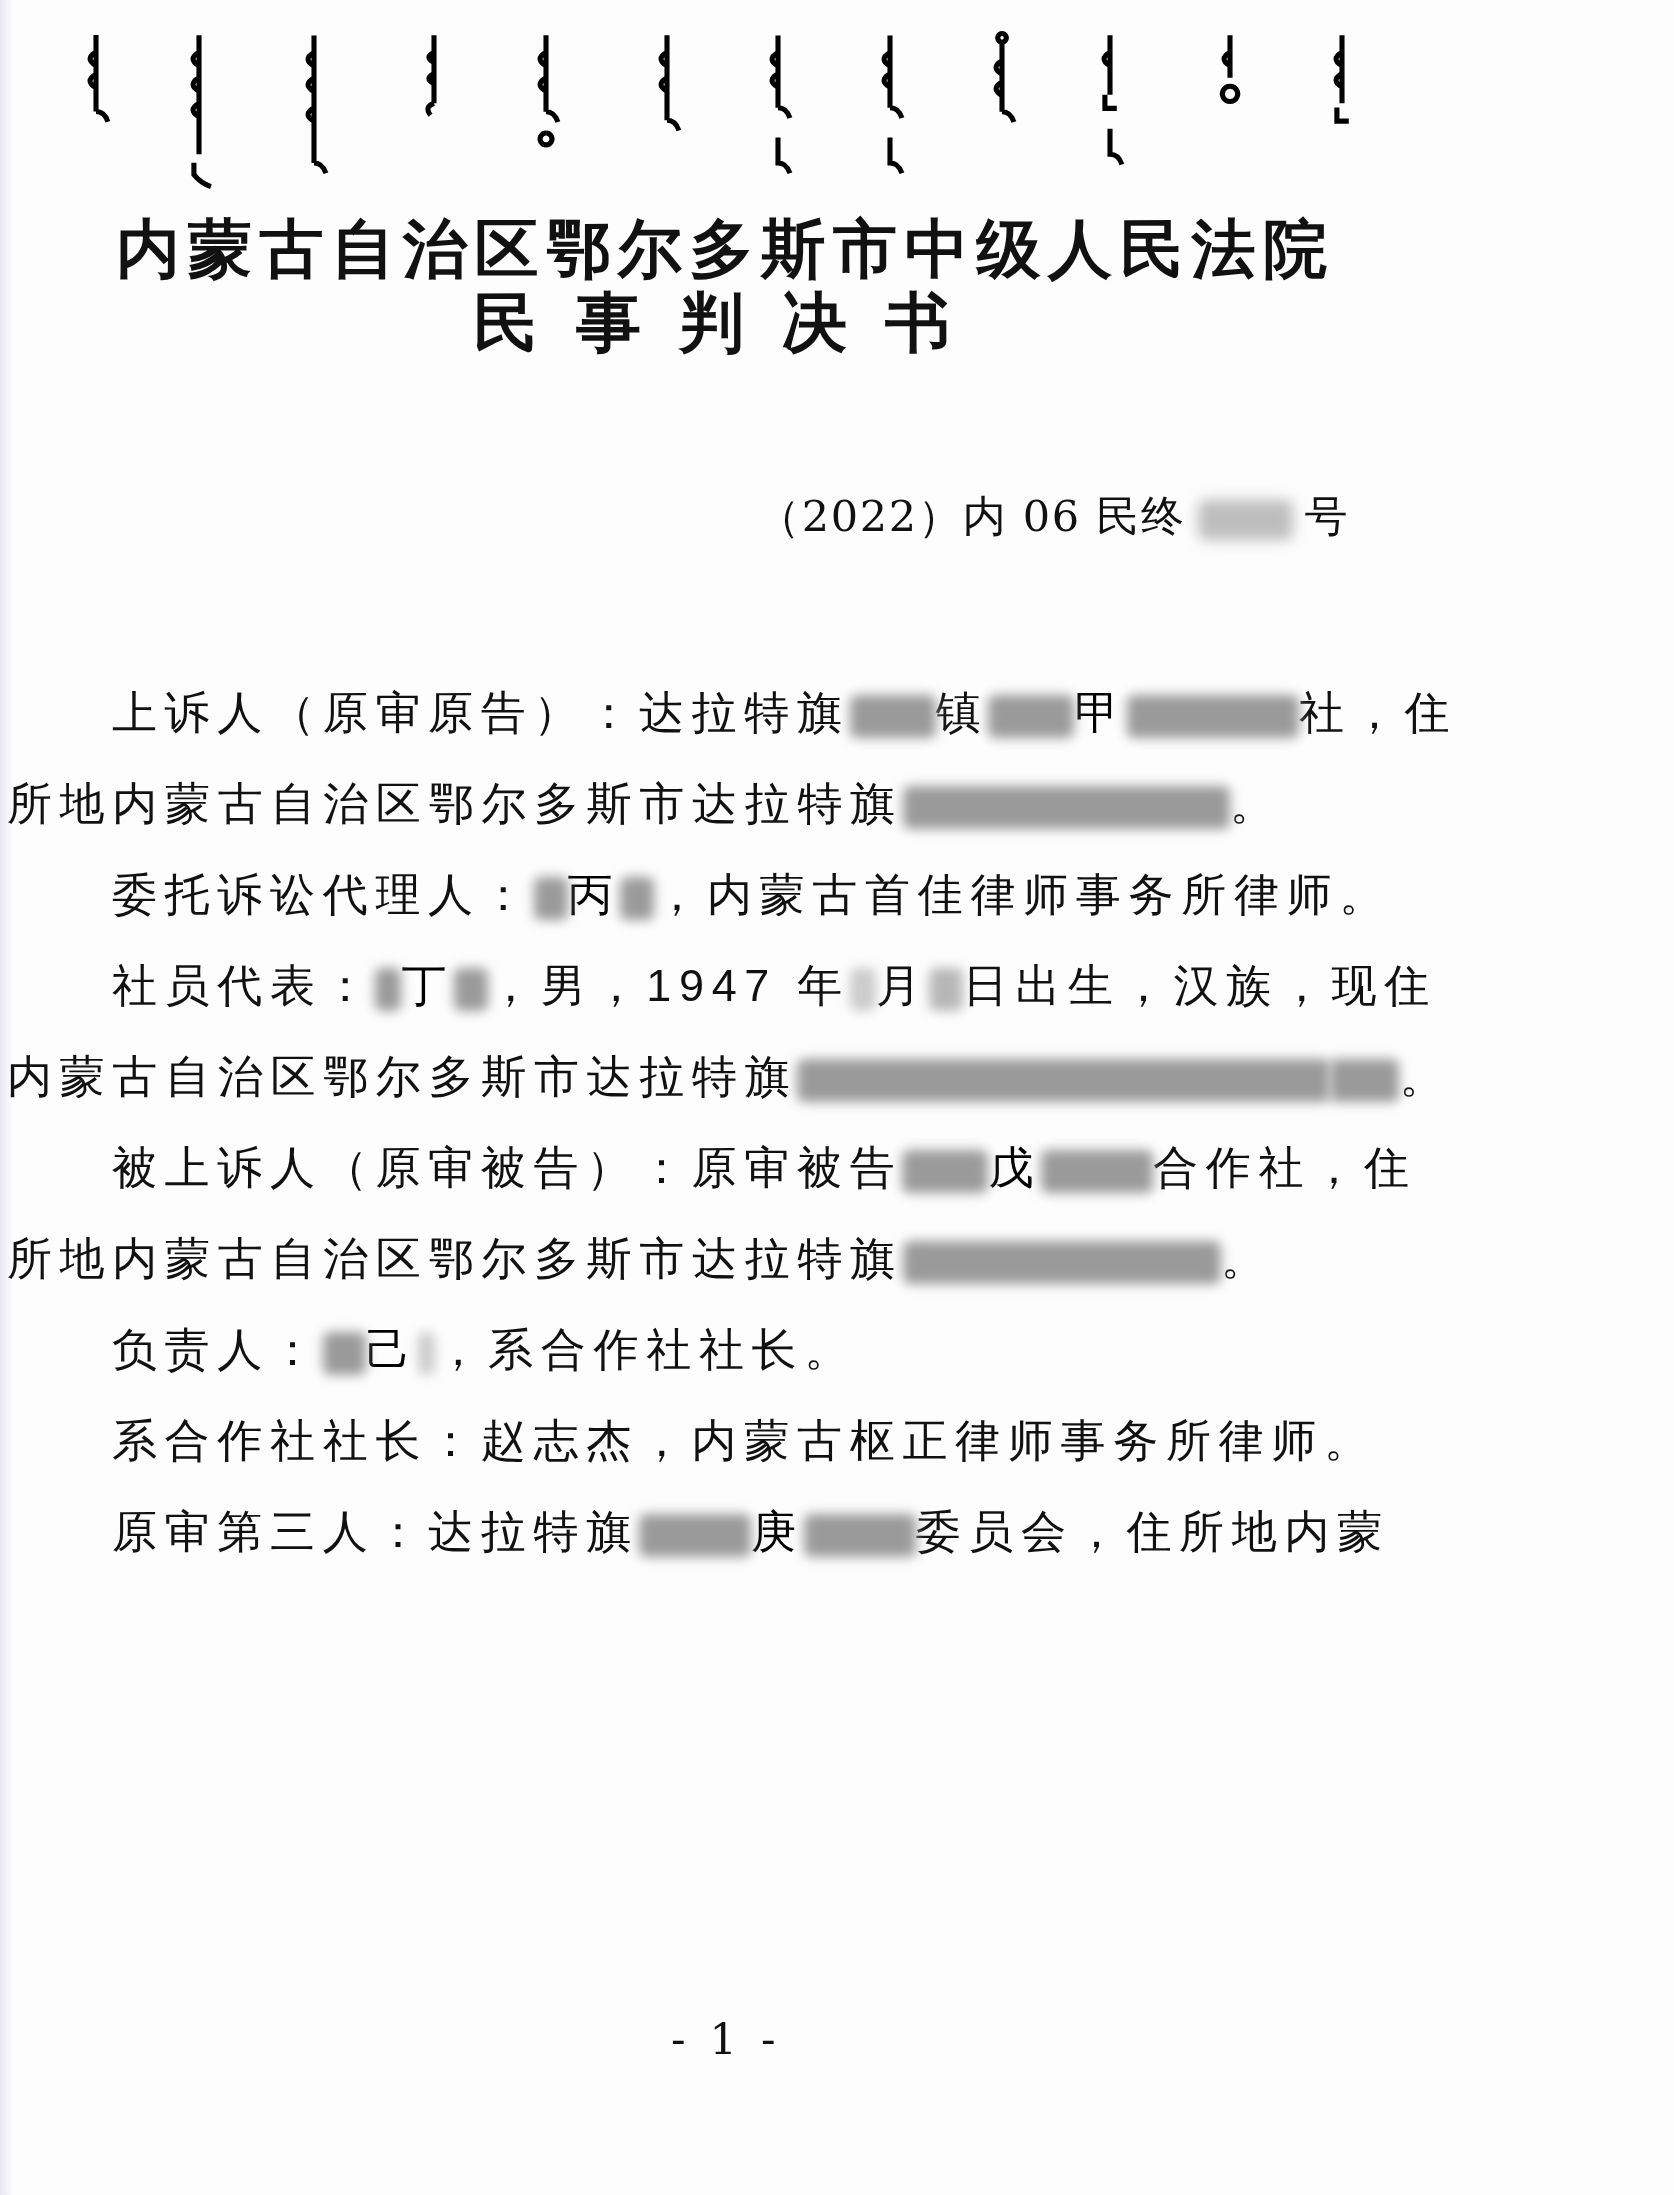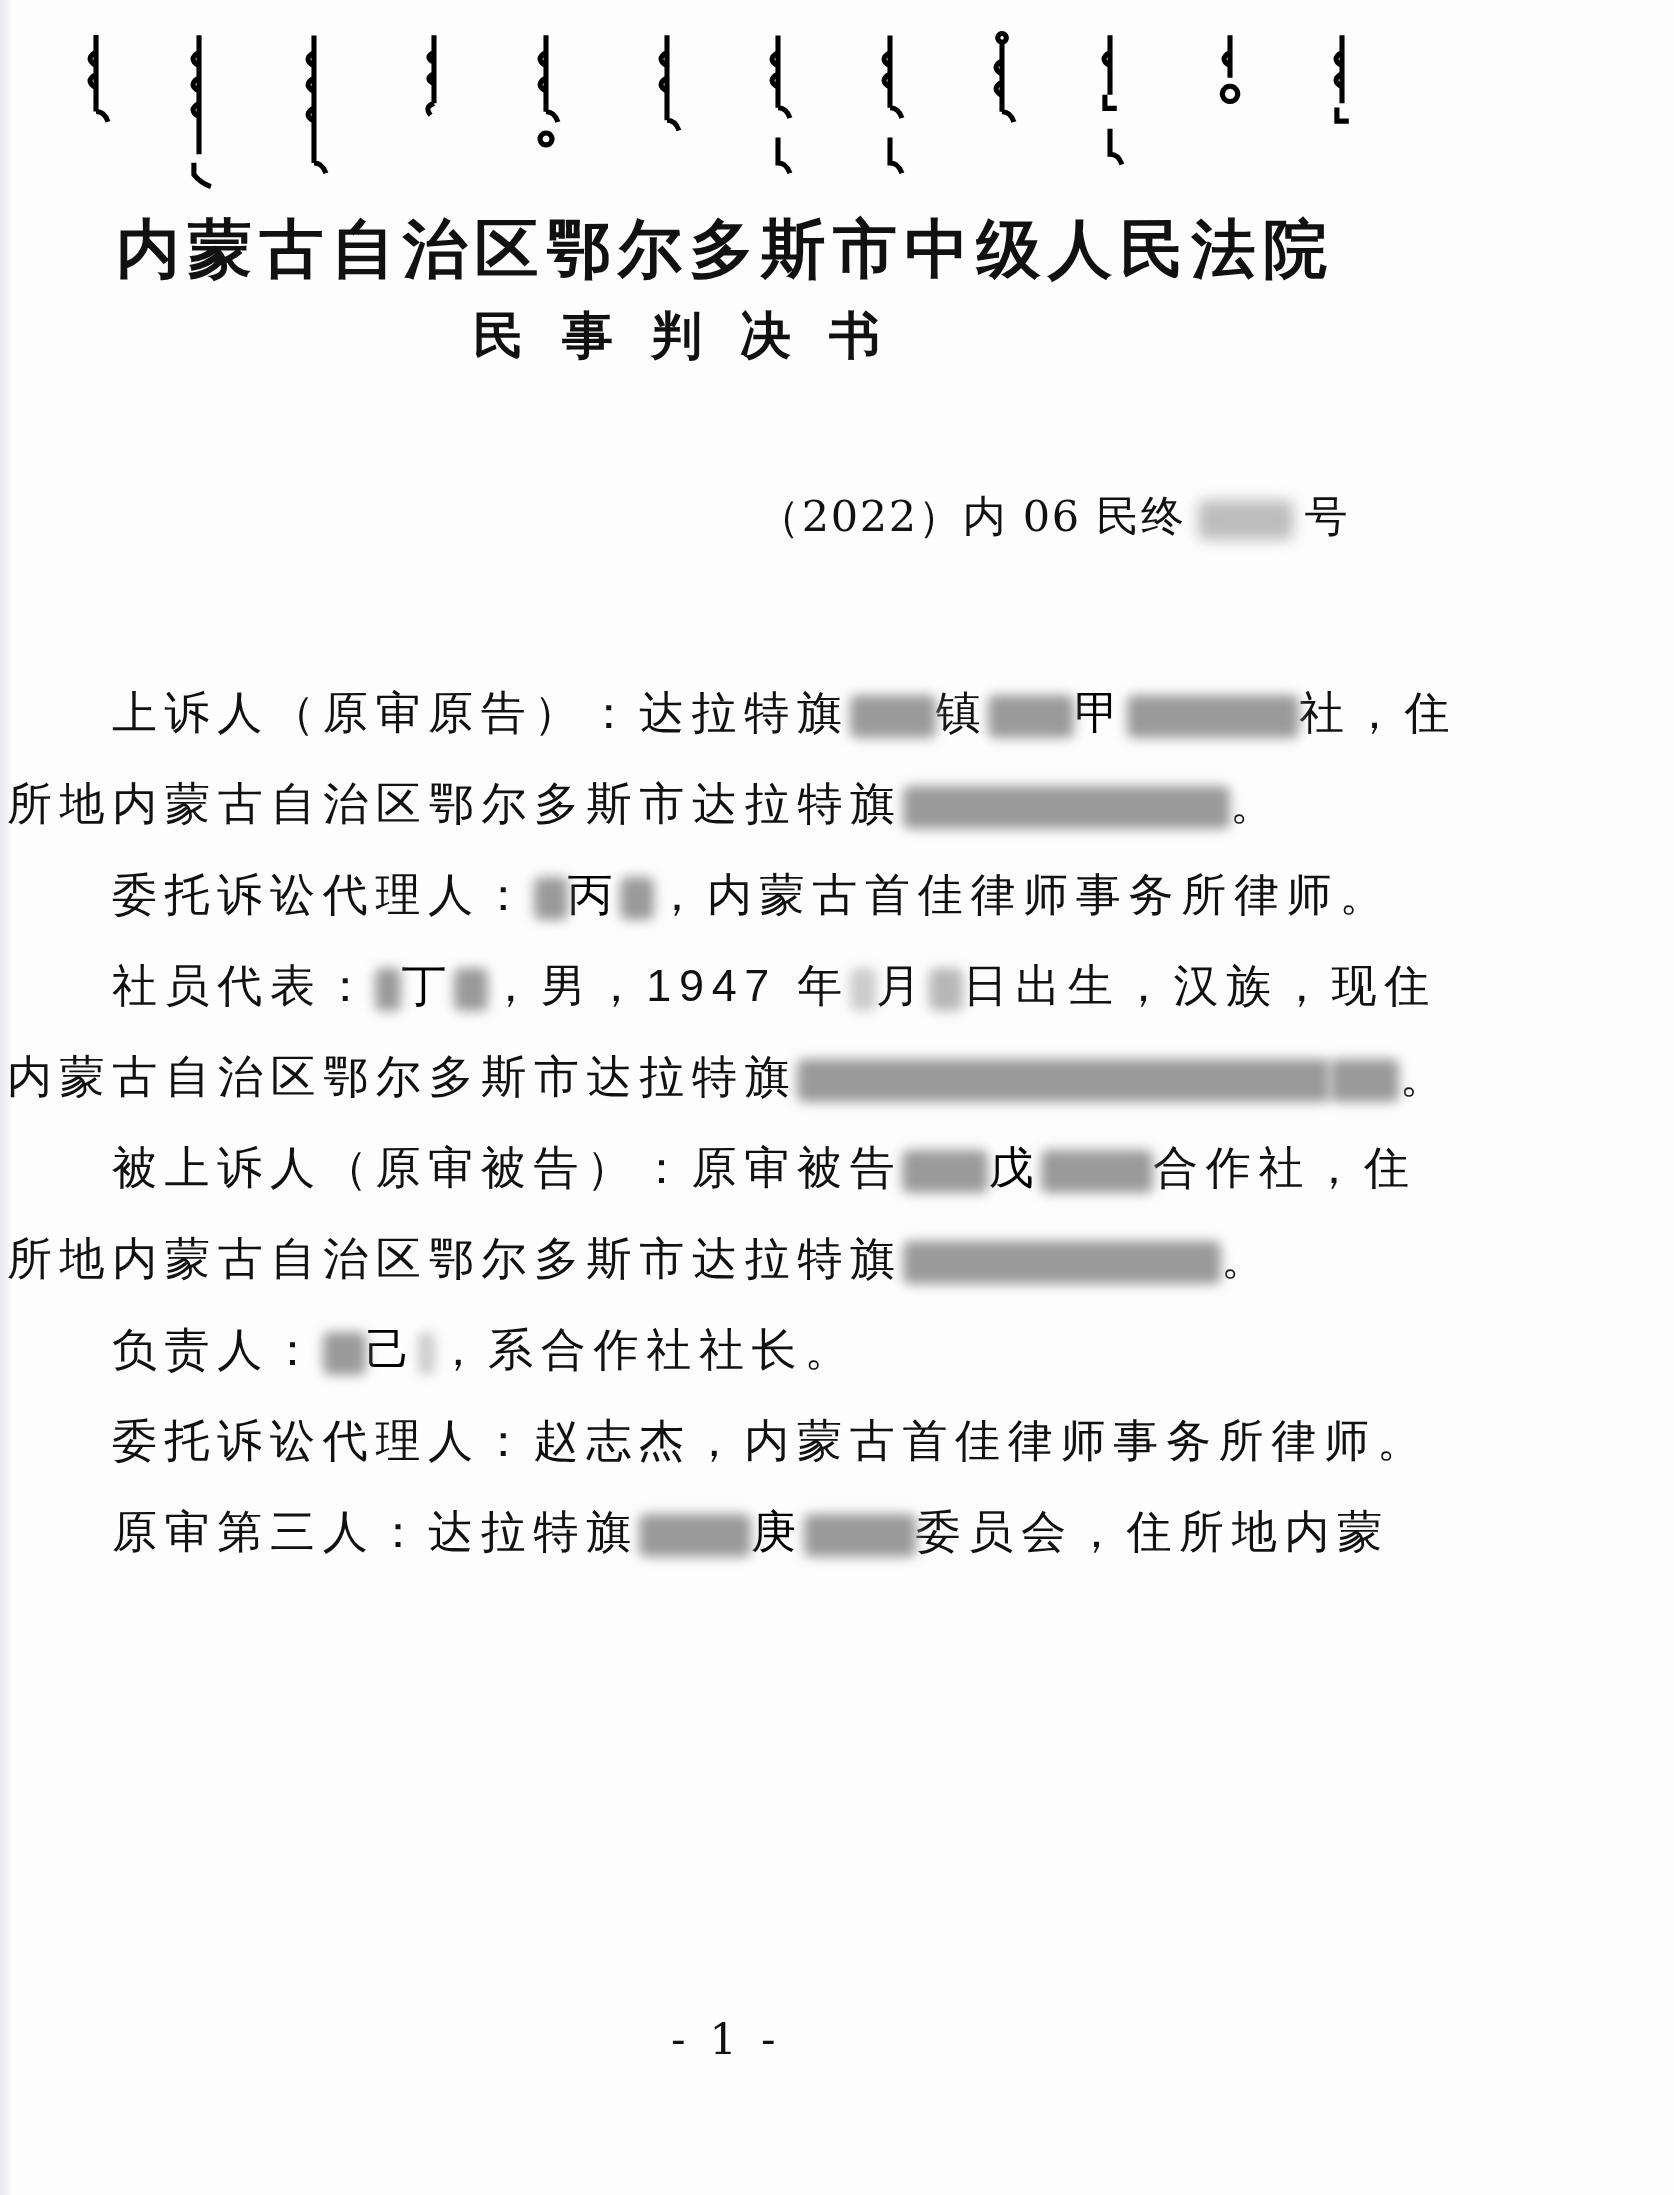--- a/index.html
+++ b/index.html
@@ -15,23 +15,23 @@
   }
   .mongol-header { position:absolute; left:0; top:0; width:1674px; height:198px; }
   .mcol { position:absolute; top:26px; width:34px; }
   .mcol svg { display:block; }
   .title {
     position:absolute; left:116px; top:206px;
     font-family:"DejaVu Serif", serif; font-weight:bold;
     font-size:64px; letter-spacing:7.7px; line-height:86px; white-space:nowrap;
   }
   .subtitle {
-    position:absolute; left:473px; top:293px;
+    position:absolute; left:473px; top:280px;
     font-family:"DejaVu Sans", sans-serif; font-weight:bold;
-    font-size:51px; letter-spacing:38px; line-height:86px; white-space:nowrap;
+    font-size:65px; letter-spacing:38px; line-height:86px; white-space:nowrap;
   }
   .case-no {
     position:absolute; left:757px; top:486px;
     font-family:"DejaVu Serif", serif;
     font-size:43px; line-height:60px; white-space:nowrap; letter-spacing:1.7px;
   }
   .case-no .blur {
     display:inline-block; width:95px; height:40px; vertical-align:middle;
     background:#bdbdbd; filter:blur(6.9px); margin:0 12px;
   }
@@ -136,20 +136,20 @@
   </p>
   <p class="para">
     <span>社员代表：</span><span class="blur" style="width:26px"></span><span class="reveal">丁</span><span class="blur" style="width:34px"></span><span>，男，1947 年</span><span class="blur" style="width:26px;opacity:.5"></span><span>月</span><span class="blur" style="width:34px;opacity:.7"></span><span>日出生，汉族，现住内蒙古自治区鄂尔多斯市达拉特旗</span><span class="blur" style="width:533px"></span><span class="blur" style="width:69px"></span><span>。</span>
   </p>
   <p class="para">
     <span>被上诉人（原审被告）：原审被告</span><span class="blur" style="width:86px"></span><span class="reveal">戊</span><span class="blur" style="width:112px"></span><span>合作社，住所地内蒙古自治区鄂尔多斯市达拉特旗</span><span class="blur" style="width:318px"></span><span>。</span>
   </p>
   <p class="para">
     <span>负责人：</span><span class="blur" style="width:43px"></span><span class="reveal">己</span><span class="blur" style="width:17px;opacity:.5"></span><span>，系合作社社长。</span>
   </p>
-  <p class="para">委托诉讼代理人：赵志杰，内蒙古首佳律师事务所律师。</p>
+  <p class="para">系合作社社长：赵志杰，内蒙古枢正律师事务所律师。</p>
   <p class="para">
     <span>原审第三人：达拉特旗</span><span class="blur" style="width:112px"></span><span class="reveal">庚</span><span class="blur" style="width:112px"></span><span>委员会，住所地内蒙</span>
   </p>
 </div>
 
 <div class="page-num">- 1 -</div>
 
 
 </body></html>

